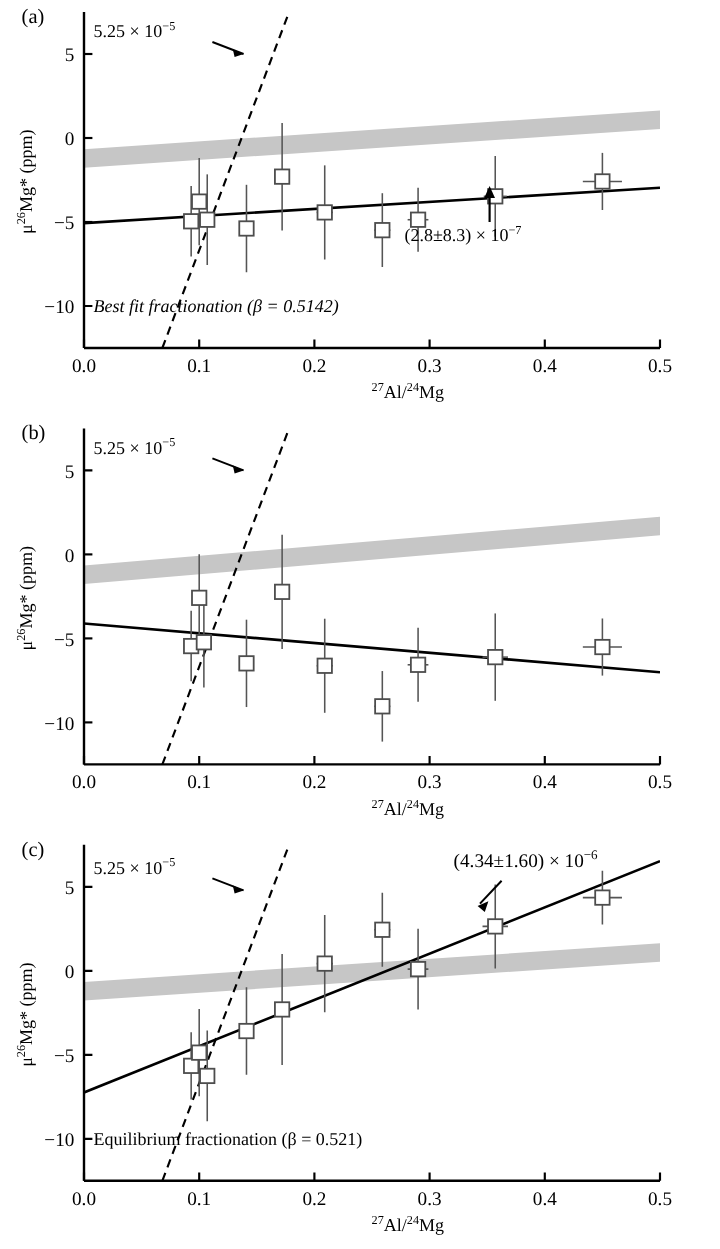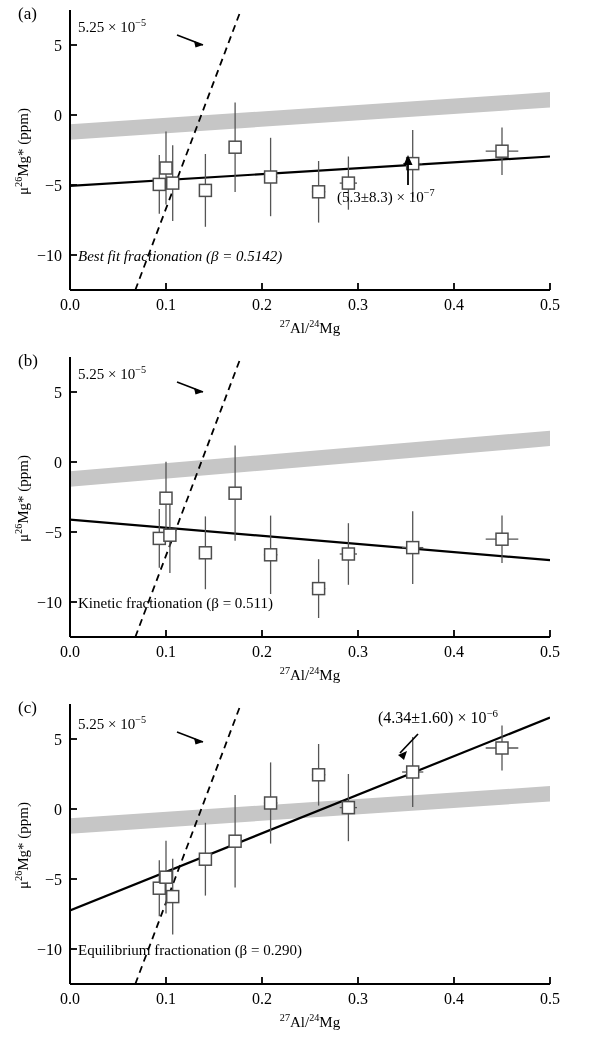--- a/index.html
+++ b/index.html
@@ -46,21 +46,21 @@
     position: absolute;
     font-size: 15px;
     transform: rotate(-90deg);
     transform-origin: 50% 50%;
     white-space: nowrap;
   }
   .axis-label-x {
     position: absolute;
     font-size: 15px;
     white-space: nowrap;
-    text-align: center;
+    text-align: right;
   }
   sup, sub { font-size: 0.68em; }
 </style>
 </head>
 <body>
 
 <div class="figure">
 
   <div class="panel" id="panel-a">
     <div class="panel-label">(a)</div>
@@ -166,21 +166,21 @@
         <text x="62" y="191" text-anchor="end">−5</text>
         <text x="62" y="121" text-anchor="end">0</text>
         <text x="62" y="51" text-anchor="end">5</text>
       </g>
     </svg>
 
     <div style="position:absolute; left:78px; top:17px; font-size:15px;">
       <span>5.25 × 10</span><sup>−5</sup>
     </div>
     <div style="position:absolute; left:337px; top:187px; font-size:15px;">
-      <span>(5.3±8.3) × 10</span><sup>−7</sup>
+      <span>(2.8±8.3) × 10</span><sup>−7</sup>
     </div>
     <div style="position:absolute; left:78px; top:248px; font-size:15px;font-style:italic;">Best fit fractionation (β = 0.5142)</div>
 
     <div class="axis-label-y" style="left:-38px; top:142px; width:120px; text-align:center;">
       <span>μ</span><sup>26</sup><span>Mg* (ppm)</span>
     </div>
     <div class="axis-label-x" style="left:250px; top:318px; width:120px;">
       <sup>27</sup><span>Al/</span><sup>24</sup><span>Mg</span>
     </div>
   </div>
@@ -281,21 +281,20 @@
         <text x="62" y="261" text-anchor="end">−10</text>
         <text x="62" y="191" text-anchor="end">−5</text>
         <text x="62" y="121" text-anchor="end">0</text>
         <text x="62" y="51" text-anchor="end">5</text>
       </g>
     </svg>
 
     <div style="position:absolute; left:78px; top:17px; font-size:15px;">
       <span>5.25 × 10</span><sup>−5</sup>
     </div>
-    <div style="position:absolute; left:78px; top:248px; font-size:15px;">Kinetic fractionation (β = 0.511)</div>
 
     <div class="axis-label-y" style="left:-38px; top:142px; width:120px; text-align:center;">
       <span>μ</span><sup>26</sup><span>Mg* (ppm)</span>
     </div>
     <div class="axis-label-x" style="left:250px; top:318px; width:120px;">
       <sup>27</sup><span>Al/</span><sup>24</sup><span>Mg</span>
     </div>
   </div>
 
   <div class="panel" id="panel-c">
@@ -400,21 +399,21 @@
         <text x="62" y="51" text-anchor="end">5</text>
       </g>
     </svg>
 
     <div style="position:absolute; left:78px; top:20px; font-size:15px;">
       <span>5.25 × 10</span><sup>−5</sup>
     </div>
     <div style="position:absolute; left:378px; top:13px; font-size:16px;">
       <span>(4.34±1.60) × 10</span><sup>−6</sup>
     </div>
-    <div style="position:absolute; left:78px; top:248px; font-size:15px;">Equilibrium fractionation (β = 0.290)</div>
+    <div style="position:absolute; left:78px; top:248px; font-size:15px;">Equilibrium fractionation (β = 0.521)</div>
 
     <div class="axis-label-y" style="left:-38px; top:142px; width:120px; text-align:center;">
       <span>μ</span><sup>26</sup><span>Mg* (ppm)</span>
     </div>
     <div class="axis-label-x" style="left:250px; top:318px; width:120px;">
       <sup>27</sup><span>Al/</span><sup>24</sup><span>Mg</span>
     </div>
   </div>
 
 </div>

